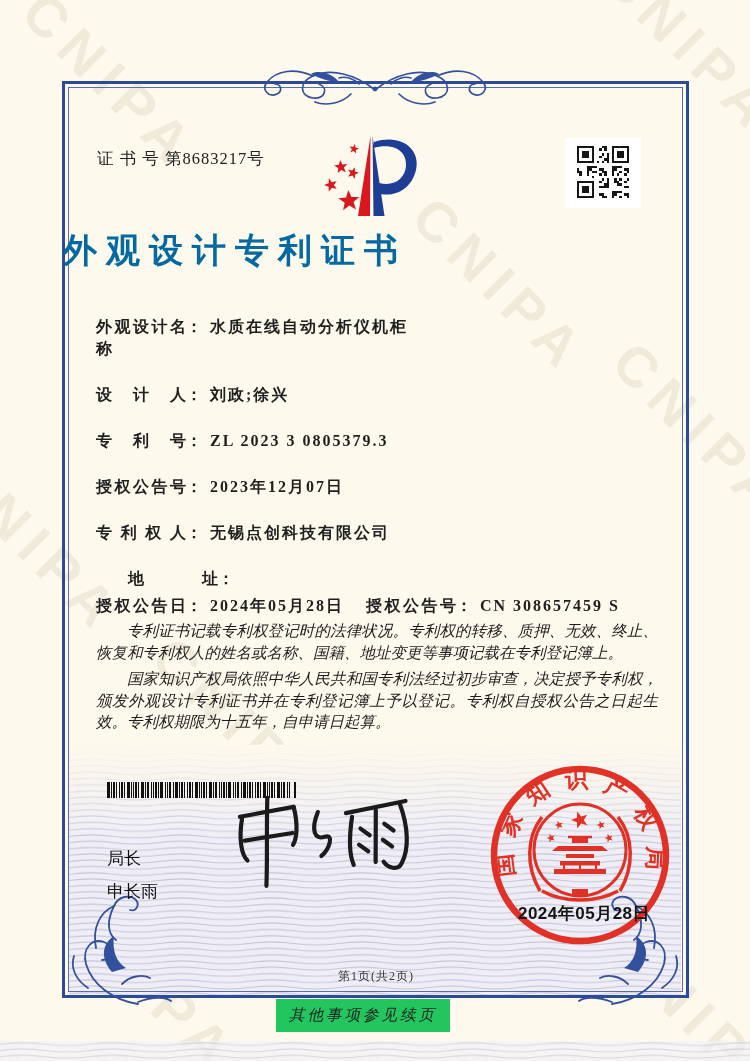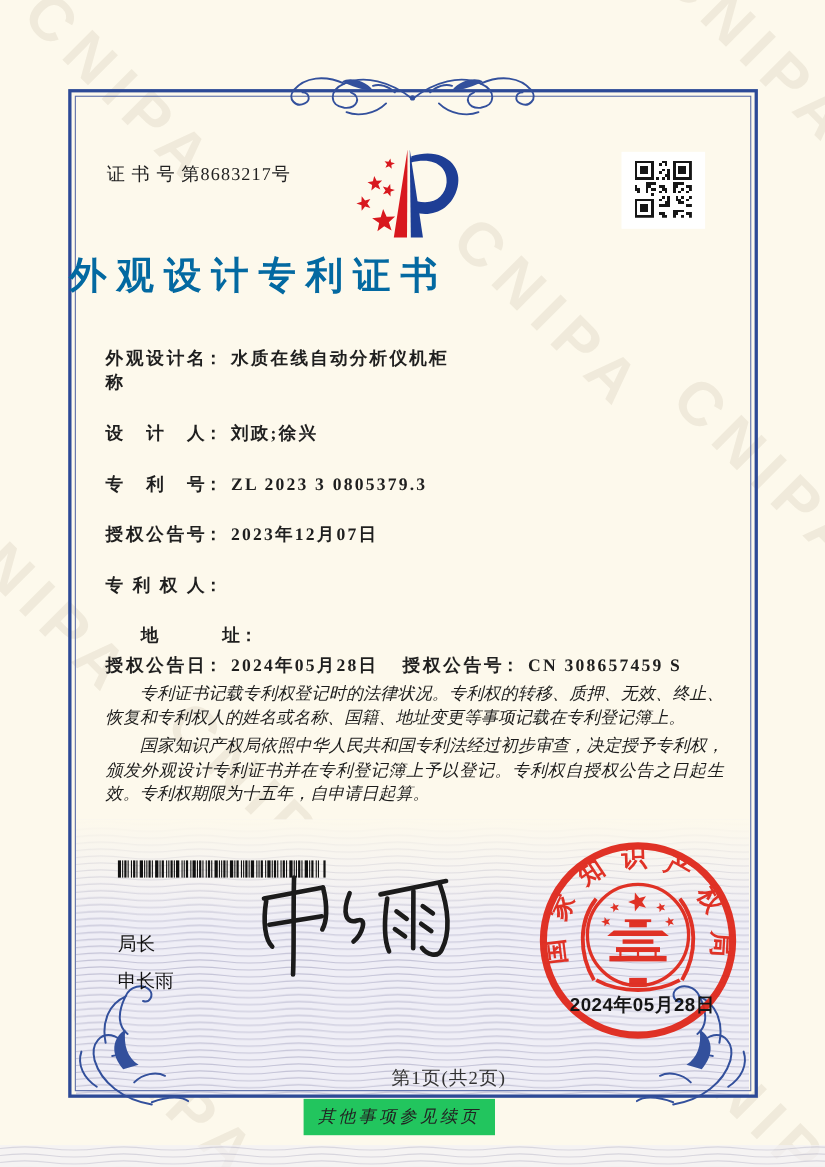--- a/index.html
+++ b/index.html
@@ -47,21 +47,21 @@
 
   .signer{position:absolute;left:107px;top:842px;font:400 17px "Liberation Sans","DejaVu Sans",sans-serif;
           line-height:33px;color:#111;}
   .signature{position:absolute;left:215px;top:790px;transform:rotate(-2deg);}
 
   .seal{position:absolute;left:468px;top:745px;opacity:.93;}
   .sealdate{position:absolute;left:498px;top:902px;width:172px;text-align:center;
             font:600 17px "Liberation Sans","DejaVu Sans",sans-serif;color:#151515;letter-spacing:.5px;}
 
   .pagefoot{position:absolute;left:63px;top:968px;width:626px;text-align:center;
-            font-size:17px;letter-spacing:1px;color:#333;padding-left:32px;}
+            font-size:12px;letter-spacing:1px;color:#333;}
   .contnote{position:absolute;left:276px;top:999px;background:#22c55e;padding:6px 13px;
             font-size:15.5px;font-style:italic;letter-spacing:3px;color:#222;}
 
   .flourish{position:absolute;pointer-events:none;}
 </style>
 </head>
 <body>
 
 <div class="page">
 
@@ -266,20 +266,21 @@
         <span class="fvalue">ZL 2023 3 0805379.3</span>
     </div>
     <div class="frow">
       <span class="flabel">授权公告号</span>
         <span class="fcolon">：</span>
         <span class="fvalue">2023年12月07日</span>
     </div>
     <div class="frow">
       <span class="flabel">专利权人</span>
         <span class="fcolon">：</span>
+        <span class="fvalue">无锡点创科技有限公司</span>
     </div>
     <div class="frow addr">
       <span class="flabel">地址</span>
         <span class="fcolon">：</span>
     </div>
     <div class="frow">
       <span class="flabel">授权公告日</span>
         <span class="fcolon">：</span>
         <span class="fvalue">2024年05月28日</span>
       <span class="flabel pairgap">授权公告号</span>

